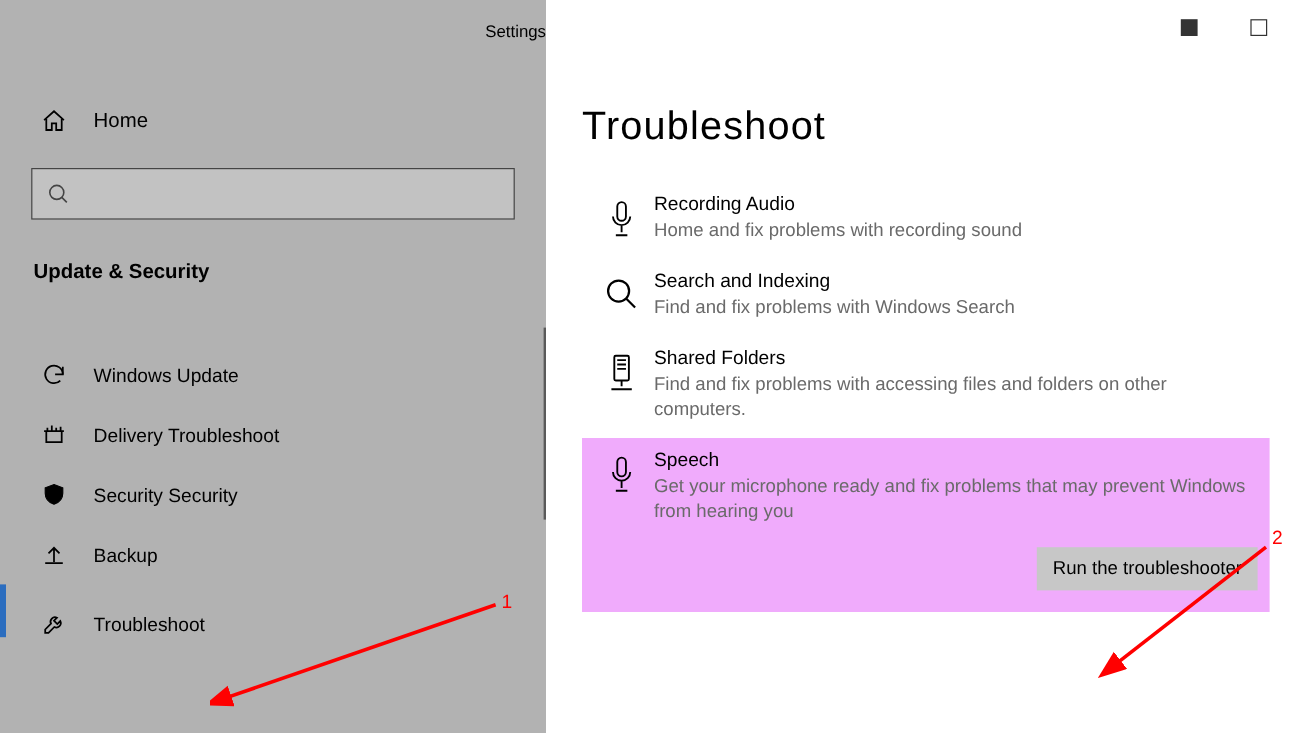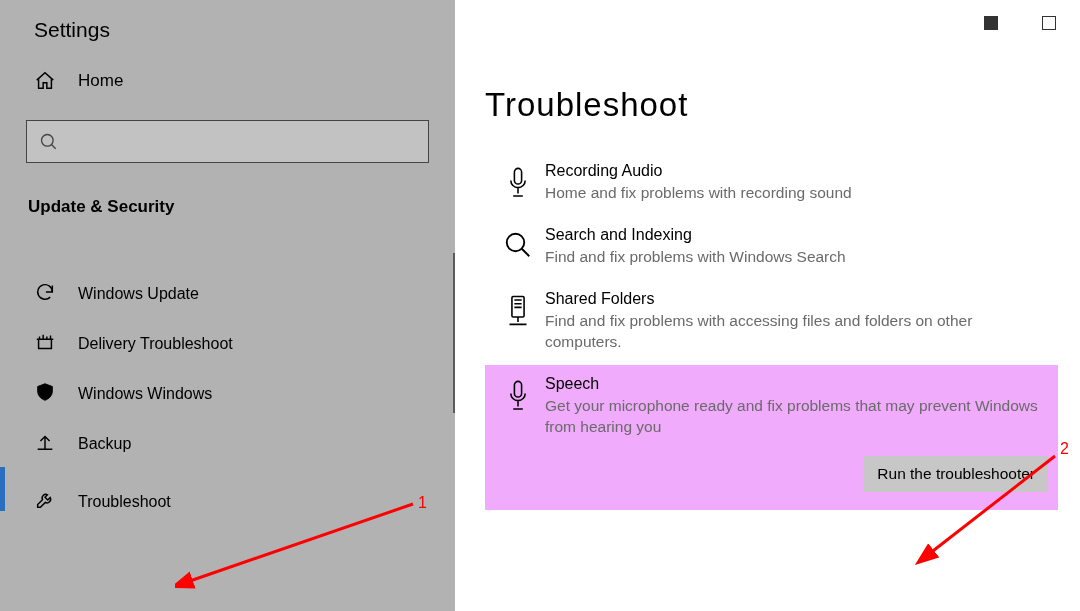--- a/index.html
+++ b/index.html
@@ -1,22 +1,22 @@
 <!DOCTYPE html>
 <html><head>
   <meta charset="utf-8">
   <style>
     * { margin:0; padding:0; box-sizing:border-box; font-family:"Segoe UI",Arial,sans-serif; }
     body { width:1080px; height:611px; background:#fff; overflow:hidden; position:relative; }
     .window { width:1080px; height:611px; display:flex; position:relative; }
 
     
     .sidebar { width:455px; height:611px; background:#b2b2b2; padding-top:18px; position:relative; }
-    .app-title { font-size:21px; color:#000; padding:0 0 0 34px; }
-    .home-row { display:flex; align-items:center; padding:0 0 0 34px; margin-top:28px;text-align:center; }
+    .app-title { font-size:14px; color:#000; padding:0 0 0 34px;text-align:right; }
+    .home-row { display:flex; align-items:center; padding:0 0 0 34px; margin-top:56px;text-align:center; }
     .home-row .label { font-size:17px; color:#000; margin-left:22px; }
     .search-wrap { margin:28px 26px 0 26px; }
     .search { width:100%; height:43px; background:#c2c2c2; border:1.5px solid #444; display:flex; align-items:center; padding:0 10px 0 12px; }
     .search input { flex:1; border:none; background:transparent; font-size:17px; color:#444; outline:none; }
     .section-header { font-size:17px; font-weight:600; color:#000; margin:34px 0 0 28px; }
     .nav { margin-top:36px; position:relative; }
     .nav-item { display:flex; align-items:flex-end; height:50px; padding-left:34px; cursor:pointer; position:relative; }
     .nav-item .label { font-size:16px; color:#000; margin-left:22px; }
     .nav-vbar { position:absolute; right:0; top:0; width:2px; height:160px; background:#5a5a5a; }
     .sel-bar { position:absolute; left:0; bottom:0; width:5px; height:44px; background:#2b6dbf; }
@@ -98,21 +98,21 @@
         </span>
         <span class="label">Delivery Troubleshoot</span>
       </div>
 
       <div class="nav-item">
         <span>
           <svg width="22" height="22" viewBox="0 0 24 24" fill="#000" stroke="#000" stroke-width="1">
               <path d="M12 3l8 3v5c0 5-3.5 8.5-8 10-4.5-1.5-8-5-8-10V6l8-3z"></path>
             </svg>
         </span>
-        <span class="label">Windows Windows</span>
+        <span class="label">Security Security</span>
       </div>
 
       <div class="nav-item">
         <span>
           <svg width="22" height="22" viewBox="0 0 24 24" fill="none" stroke="#000" stroke-width="1.6">
               <path d="M12 19V6M7 11l5-5 5 5M4 20h16"></path>
             </svg>
         </span>
         <span class="label">Backup</span>
       </div>

